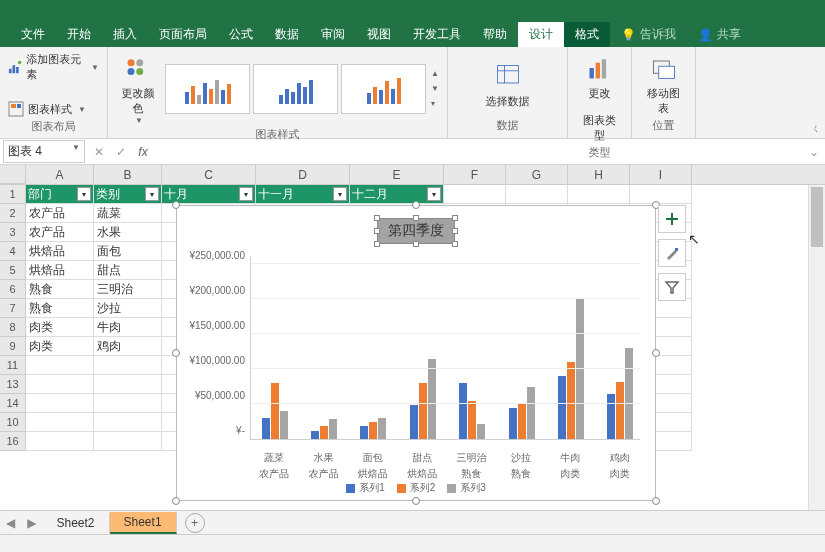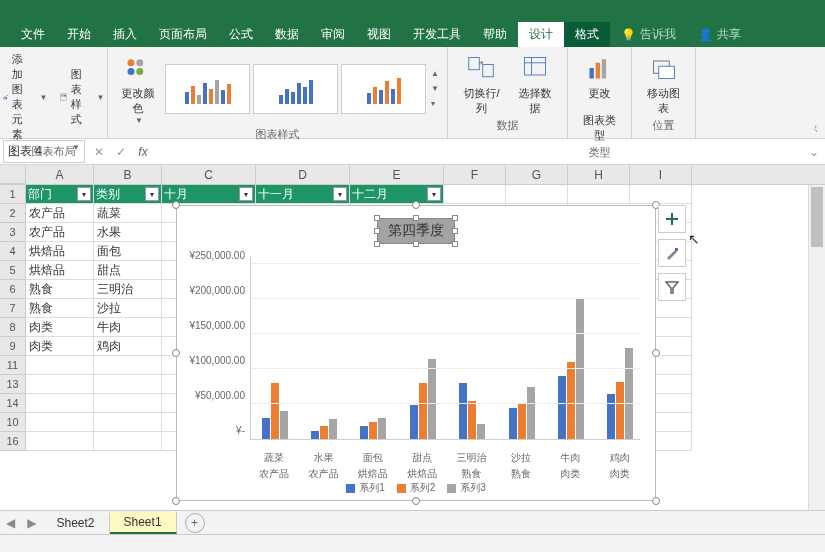--- a/index.html
+++ b/index.html
@@ -51,21 +51,21 @@
 .b1{background:#4472c4}.b2{background:#ed7d31}.b3{background:#a5a5a5}
 .legend{position:absolute;bottom:0;left:0;right:0;text-align:center;font-size:10px;color:#666}
 .leg-item{display:inline-flex;align-items:center;margin:0 6px}
 .leg-sw{width:9px;height:9px;margin-right:4px}
 .chart-tools{position:absolute;left:658px;top:40px;width:30px}
 .ct-btn{width:28px;height:28px;border:1px solid #ccc;background:#fff;margin-bottom:6px;display:flex;align-items:center;justify-content:center;cursor:pointer;color:#217346}
 .cursor{position:absolute;left:688px;top:66px;font-size:14px;pointer-events:none}
 .sheet-tabs{height:24px;border-top:1px solid #ccc;display:flex;align-items:center;background:#f3f3f3}
 .tab-nav{padding:0 6px;color:#888;cursor:pointer}
 .sheet-tab{padding:3px 14px;border-right:1px solid #ccc;font-size:12px;cursor:pointer;background:#f3f3f3}
-.sheet-tab.active{background:#fef9c3;border-bottom:2px solid #217346}
+.sheet-tab.active{background:#fdba74;border-bottom:2px solid #217346}
 .add-sheet{width:20px;height:20px;border:1px solid #aaa;border-radius:50%;margin-left:8px;display:flex;align-items:center;justify-content:center;cursor:pointer;color:#666}
 .status-bar{height:18px;background:#f3f3f3;border-top:1px solid #ccc}
 .scroll-v{position:absolute;right:0;top:20px;bottom:0;width:17px;background:#f0f0f0;border-left:1px solid #ddd}
 .scroll-thumb{position:absolute;left:2px;right:2px;top:2px;height:60px;background:#c0c0c0}
 .drop-arrow{font-size:8px;color:#666;margin-left:2px}
 .collapse-btn{position:absolute;right:4px;bottom:2px;font-size:10px;color:#666;cursor:pointer}
 .mini-bars{display:flex;align-items:flex-end;gap:2px;height:30px}
 .mb{width:4px}
 </style>
 </head>
@@ -91,21 +91,21 @@
       <span>告诉我</span>
     </div>
   <div class="ribbon-tab tell">
       <span>👤</span>
       <span>共享</span>
     </div>
 </div>
 
 <div class="ribbon">
   <div class="ribbon-group" style="width:108px">
-    <div class="ribbon-group-content" style="flex-direction:row;align-items:center;gap:8px">
+    <div class="ribbon-group-content" style="flex-direction:column;align-items:flex-start;gap:15px">
       <div class="rb-small">
           <svg class="rb-small-icon" viewBox="0 0 16 16">
             <rect x="1" y="10" width="3" height="5" fill="#4472c4"></rect>
             <rect x="5" y="6" width="3" height="9" fill="#4472c4"></rect>
             <rect x="9" y="8" width="3" height="7" fill="#4472c4"></rect>
             <circle cx="13" cy="3" r="2" fill="#70ad47"></circle>
           </svg>
           <span>添加图表元素</span>
           <span class="drop-arrow">▼</span>
         </div>
@@ -174,30 +174,20 @@
         <span>▲</span>
         <span>▼</span>
         <span>▾</span>
       </div>
     </div>
     <div class="ribbon-group-label">图表样式</div>
   </div>
 
   <div class="ribbon-group" style="width:120px">
     <div class="ribbon-group-content">
-      <div class="rb-btn">
-        <div class="rb-icon">
-            <svg viewBox="0 0 32 32" width="28" height="28">
-              <rect x="2" y="4" width="12" height="14" fill="none" stroke="#4472c4"></rect>
-              <rect x="18" y="12" width="12" height="14" fill="none" stroke="#4472c4"></rect>
-              <path d="M14 10 L18 10 M16 8 L18 10 L16 12" stroke="#666" fill="none"></path>
-            </svg>
-          </div>
-        <span>切换行/列</span>
-      </div>
       <div class="rb-btn">
         <div class="rb-icon">
             <svg viewBox="0 0 32 32" width="28" height="28">
               <rect x="4" y="4" width="24" height="20" fill="none" stroke="#4472c4"></rect>
               <line x1="4" y1="10" x2="28" y2="10" stroke="#4472c4"></line>
               <line x1="12" y1="4" x2="12" y2="24" stroke="#4472c4"></line>
             </svg>
           </div>
         <span>选择数据</span>
       </div>

